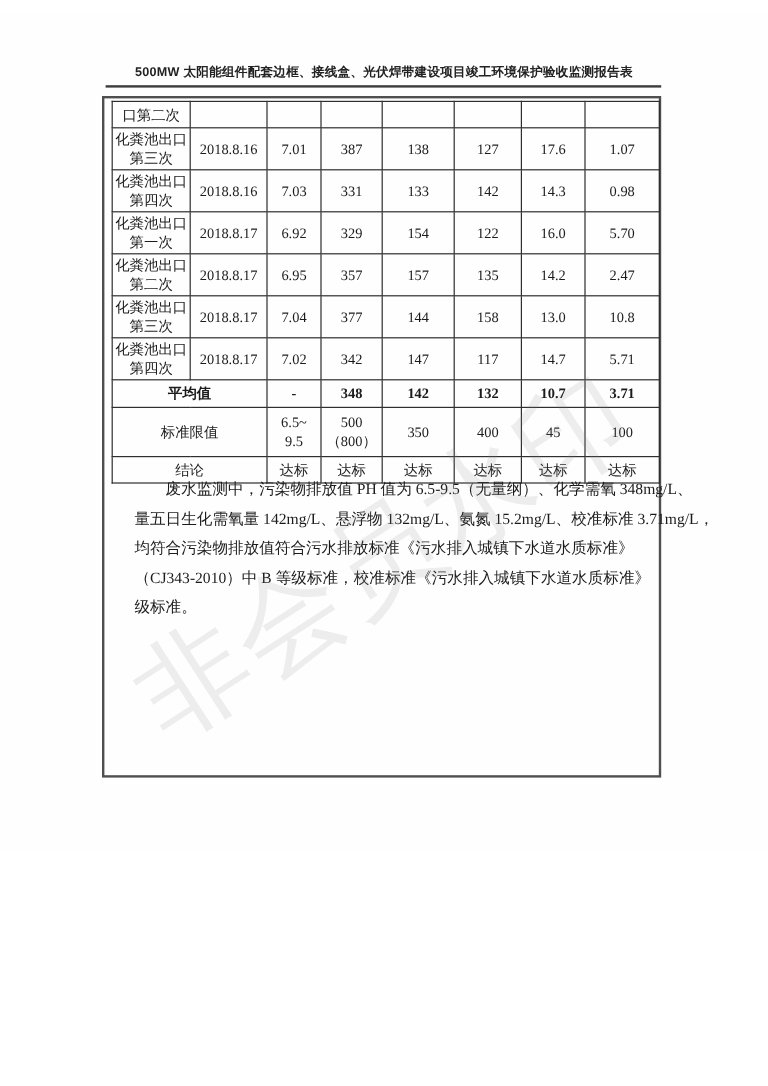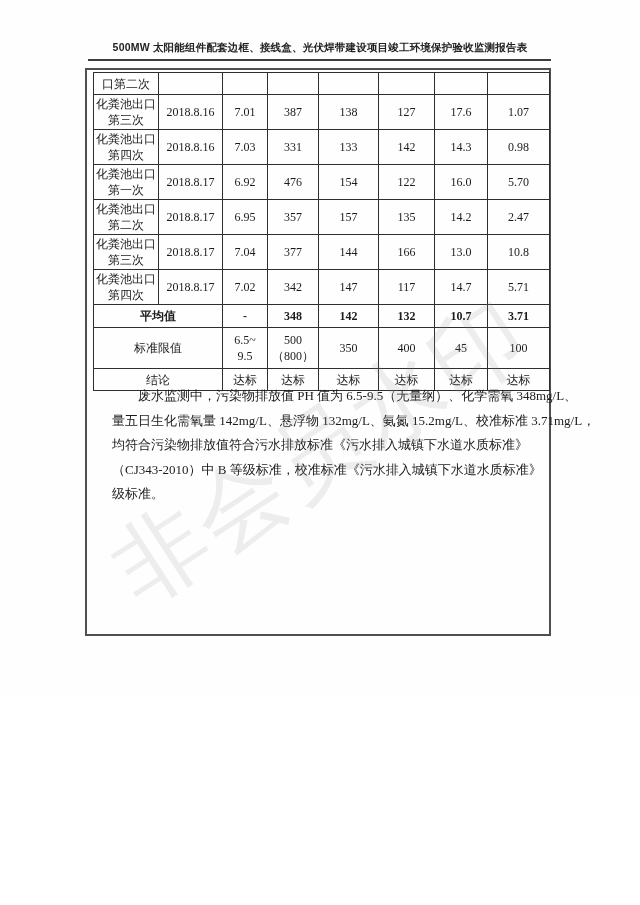--- a/index.html
+++ b/index.html
@@ -5,20 +5,21 @@
   * { margin: 0; padding: 0; box-sizing: border-box; }
   html, body { background: #ffffff; }
   body { font-family: "Liberation Serif", "DejaVu Serif", serif; color: #1a1a1a; }
 
   .page {
     position: relative;
     width: 640px;
     height: 697px;
     background: #fefefe;
     overflow: hidden;
+    margin-top: 12px;
   }
 
   
   .header-title {
     position: absolute;
     top: 41px; left: 0;
     width: 100%;
     text-align: center;
     font-family: "Liberation Sans", "DejaVu Sans", sans-serif;
     font-size: 10.5px;
@@ -165,21 +166,21 @@
         <td>133</td>
         <td>142</td>
         <td>14.3</td>
         <td>0.98</td>
       </tr>
 
       <tr class="r-data">
         <td class="label-cell">化粪池出口第一次</td>
         <td>2018.8.17</td>
         <td>6.92</td>
-        <td>476</td>
+        <td>329</td>
         <td>154</td>
         <td>122</td>
         <td>16.0</td>
         <td>5.70</td>
       </tr>
 
       <tr class="r-data">
         <td class="label-cell">化粪池出口第二次</td>
         <td>2018.8.17</td>
         <td>6.95</td>
@@ -189,21 +190,21 @@
         <td>14.2</td>
         <td>2.47</td>
       </tr>
 
       <tr class="r-data">
         <td class="label-cell">化粪池出口第三次</td>
         <td>2018.8.17</td>
         <td>7.04</td>
         <td>377</td>
         <td>144</td>
-        <td>166</td>
+        <td>158</td>
         <td>13.0</td>
         <td>10.8</td>
       </tr>
 
       <tr class="r-data">
         <td class="label-cell">化粪池出口第四次</td>
         <td>2018.8.17</td>
         <td>7.02</td>
         <td>342</td>
         <td>147</td>

